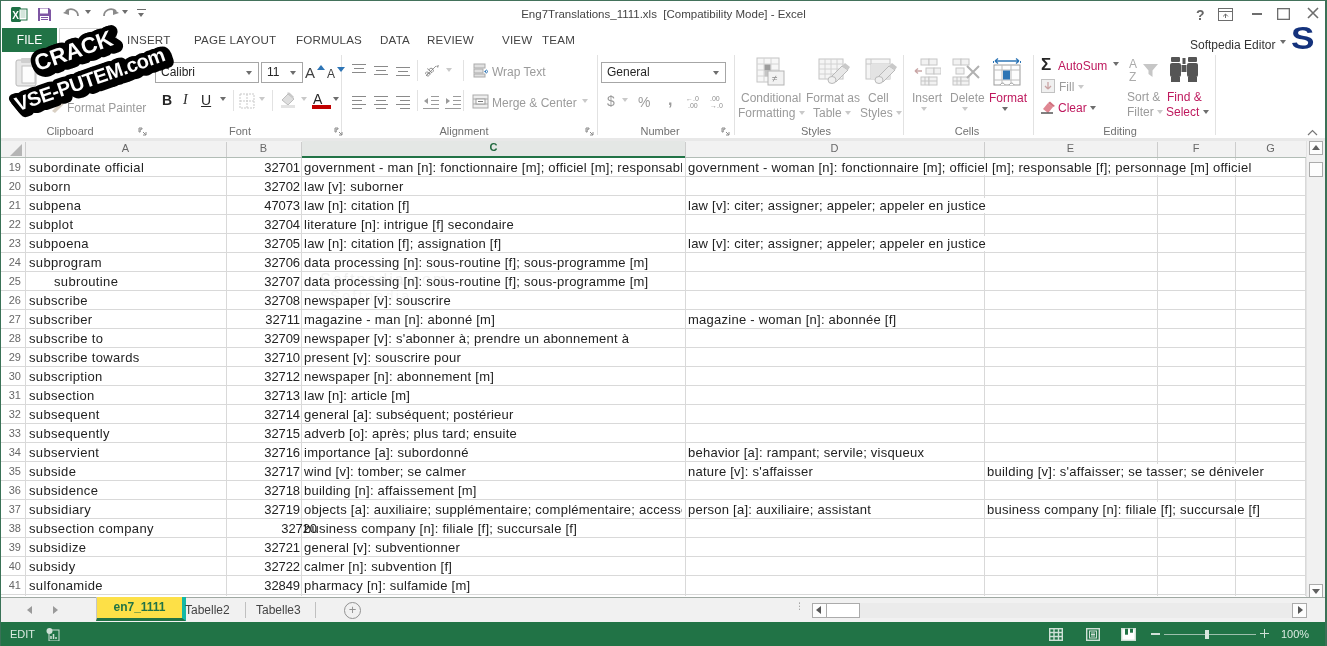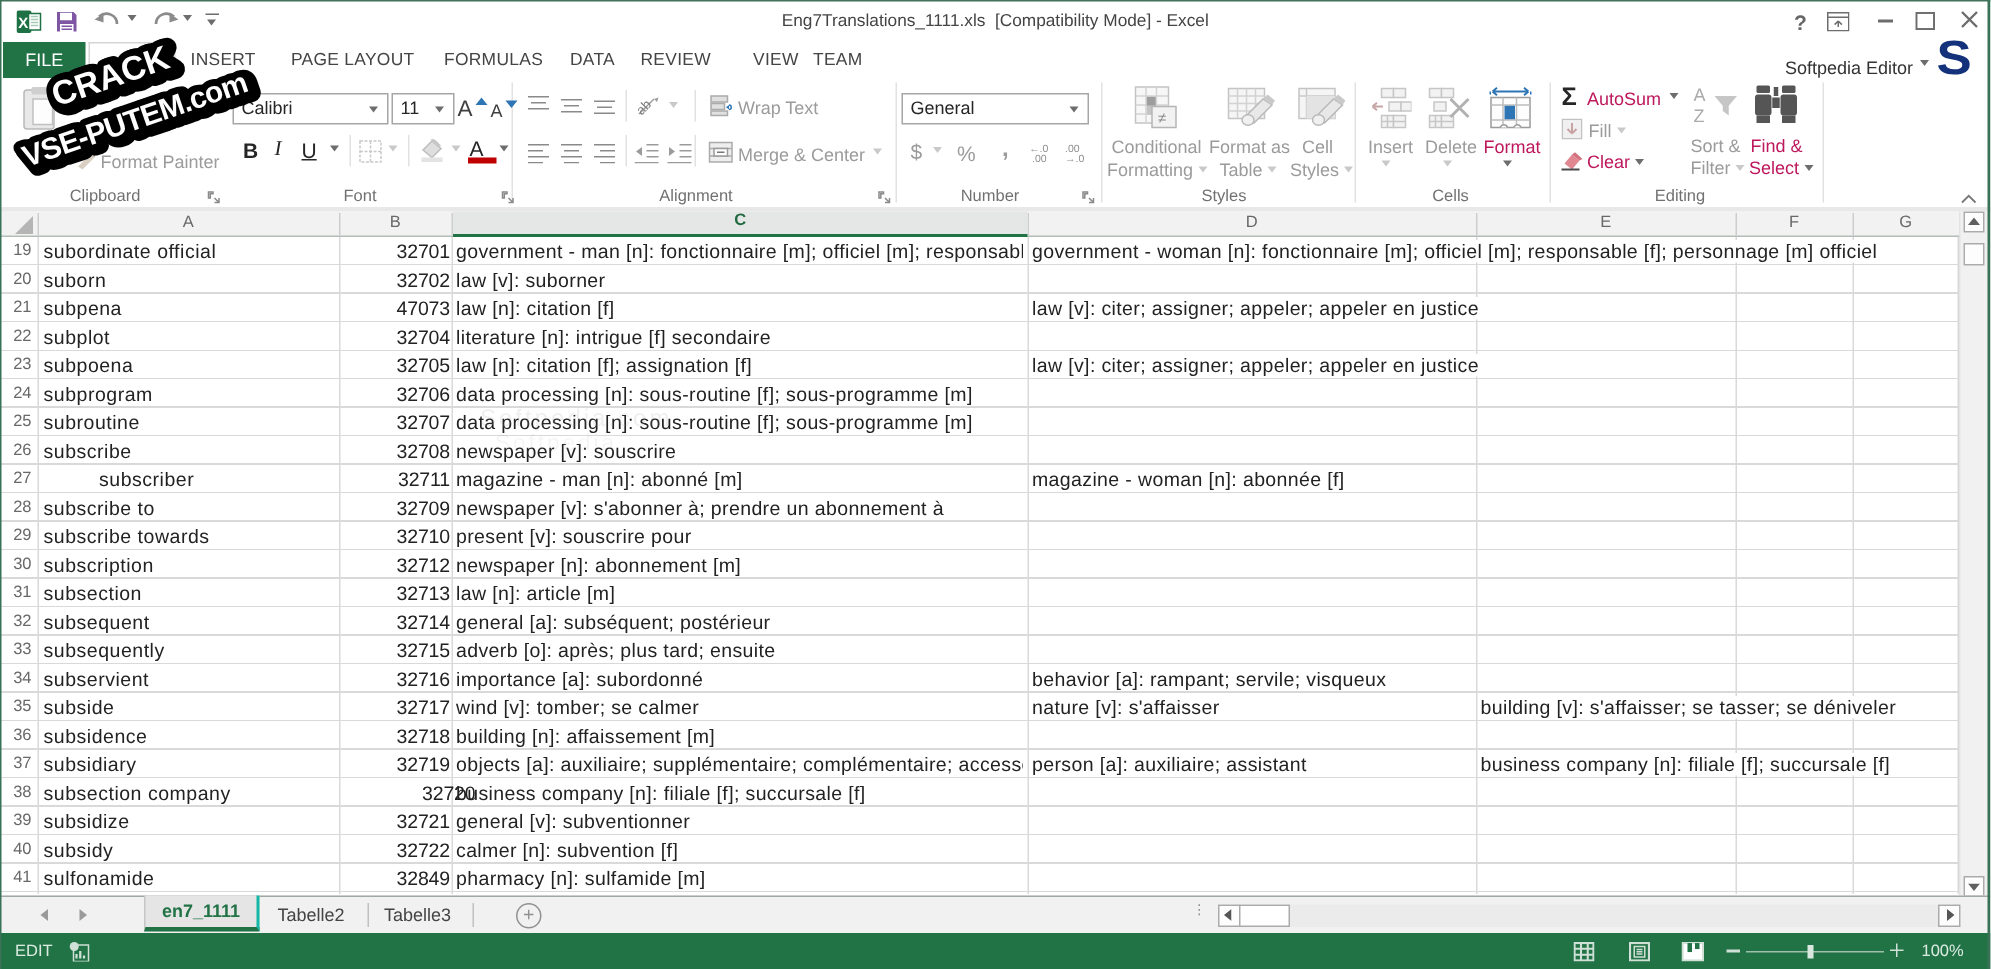--- a/index.html
+++ b/index.html
@@ -41,21 +41,21 @@
   .rownum{position:absolute;left:0;width:21px;font-size:11px;color:#686868;text-align:right;}
   .cell{position:absolute;font-size:13px;letter-spacing:0.25px;color:#222;white-space:nowrap;}
   .ca{left:29px;letter-spacing:0.35px;}
   .cb{left:226px;width:74px;text-align:right;letter-spacing:-0.1px;}
   .cc{left:304px;}
   .cd{left:688px;background:#fff;padding-right:6px;}
   .ce{left:987px;background:#fff;padding-right:6px;}
   .clip{overflow:hidden;width:378px;}
   
   #tabbar{left:0;top:597px;width:1327px;height:25px;background:#f1f1f1;border-top:1px solid #9fa8a2;box-sizing:border-box;}
-  #sheettab{left:96px;top:597px;width:77px;height:24px;background:#e5e5e5;border-left:1px solid #c6c6c6;border-right:2px solid #14b8a6;
+  #sheettab{left:96px;top:597px;width:90px;height:24px;background:#fde047;border-left:1px solid #c6c6c6;border-right:4px solid #14b8a6;
             border-bottom:3px solid #217346;box-sizing:border-box;color:#217346;font-weight:bold;font-size:12px;
             text-align:center;line-height:20px;}
   .sheet2{top:603px;font-size:12px;color:#444;}
   .tdiv{top:602px;width:1px;height:16px;background:#c0c0c0;}
   #statusbar{left:0;top:622px;width:1327px;height:24px;background:#217346;}
   .st{color:#dcebe2;font-size:11px;}
 </style>
 </head>
 <body>
 <div class="abs" id="titlebar"></div>
@@ -421,29 +421,29 @@
   <div class="rownum" style="top:79px;">23</div>
   <div class="cell ca" style="top:78px;">subpoena</div>
   <div class="cell cb" style="top:78px;">32705</div>
   <div class="cell cc" style="top:78px;">law [n]: citation [f]; assignation [f]</div>
   <div class="cell cd" style="top:78px;">law [v]: citer; assigner; appeler; appeler en justice</div>
   <div class="rownum" style="top:98px;">24</div>
   <div class="cell ca" style="top:97px;">subprogram</div>
   <div class="cell cb" style="top:97px;">32706</div>
   <div class="cell cc" style="top:97px;">data processing [n]: sous-routine [f]; sous-programme [m]</div>
   <div class="rownum" style="top:117px;">25</div>
-  <div class="cell ca" style="top:116px;">subroutine</div>
+  <div class="cell ca" style="top:116px;margin-left:25px;">subroutine</div>
   <div class="cell cb" style="top:116px;">32707</div>
   <div class="cell cc" style="top:116px;">data processing [n]: sous-routine [f]; sous-programme [m]</div>
   <div class="rownum" style="top:136px;">26</div>
   <div class="cell ca" style="top:135px;">subscribe</div>
   <div class="cell cb" style="top:135px;">32708</div>
   <div class="cell cc" style="top:135px;">newspaper [v]: souscrire</div>
   <div class="rownum" style="top:155px;">27</div>
-  <div class="cell ca" style="top:154px;margin-left:37px;">subscriber</div>
+  <div class="cell ca" style="top:154px;">subscriber</div>
   <div class="cell cb" style="top:154px;">32711</div>
   <div class="cell cc" style="top:154px;">magazine - man [n]: abonné [m]</div>
   <div class="cell cd" style="top:154px;">magazine - woman [n]: abonnée [f]</div>
   <div class="rownum" style="top:174px;">28</div>
   <div class="cell ca" style="top:173px;">subscribe to</div>
   <div class="cell cb" style="top:173px;">32709</div>
   <div class="cell cc" style="top:173px;">newspaper [v]: s'abonner à; prendre un abonnement à</div>
   <div class="rownum" style="top:193px;">29</div>
   <div class="cell ca" style="top:192px;">subscribe towards</div>
   <div class="cell cb" style="top:192px;">32710</div>

